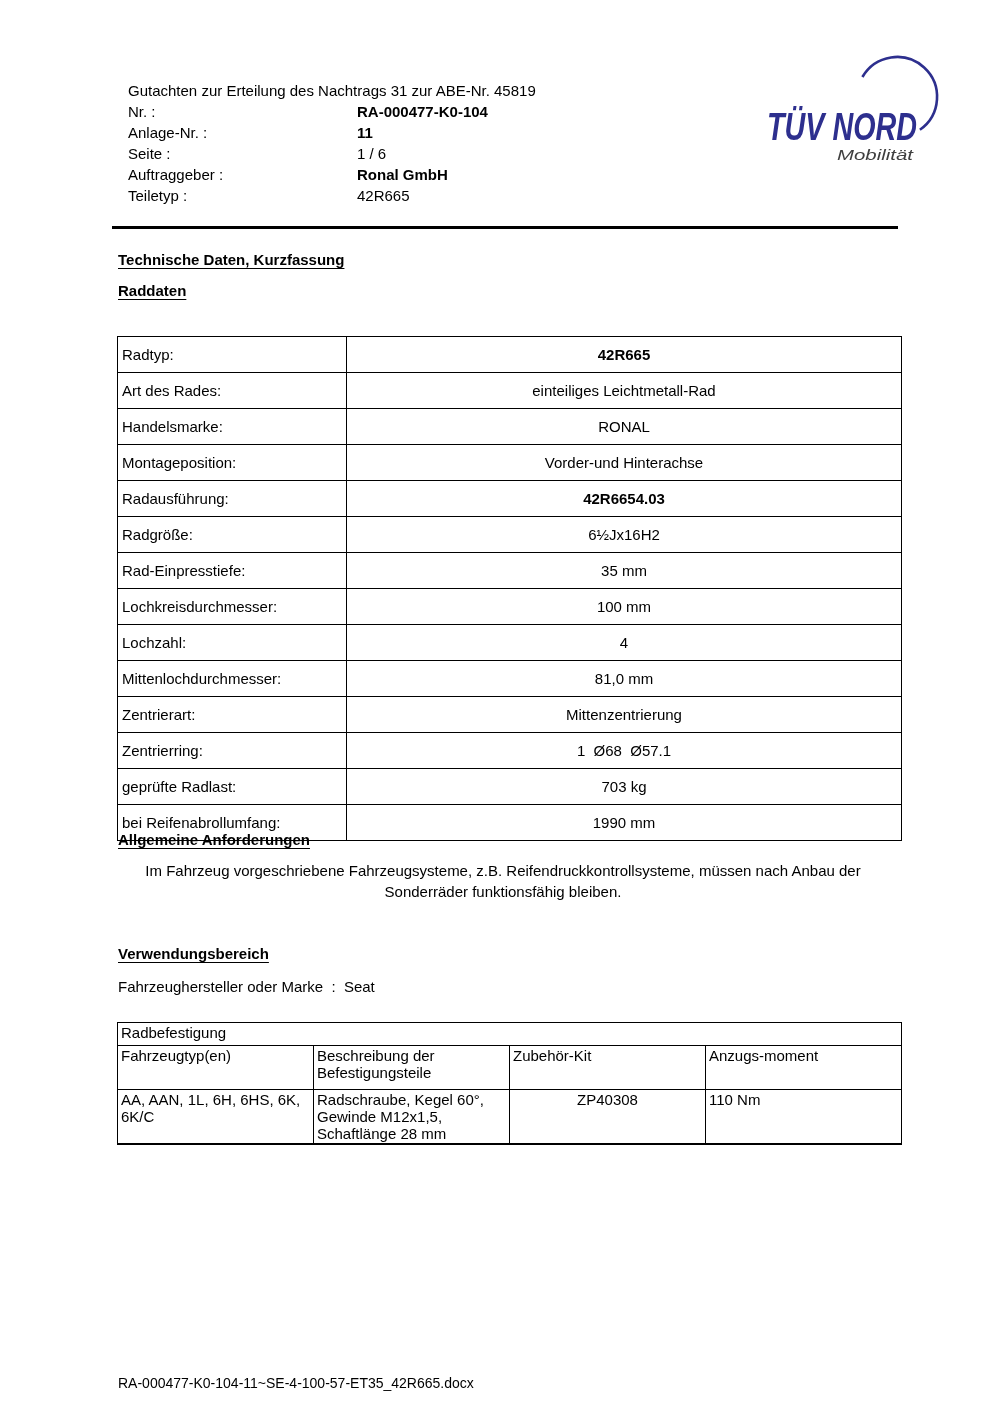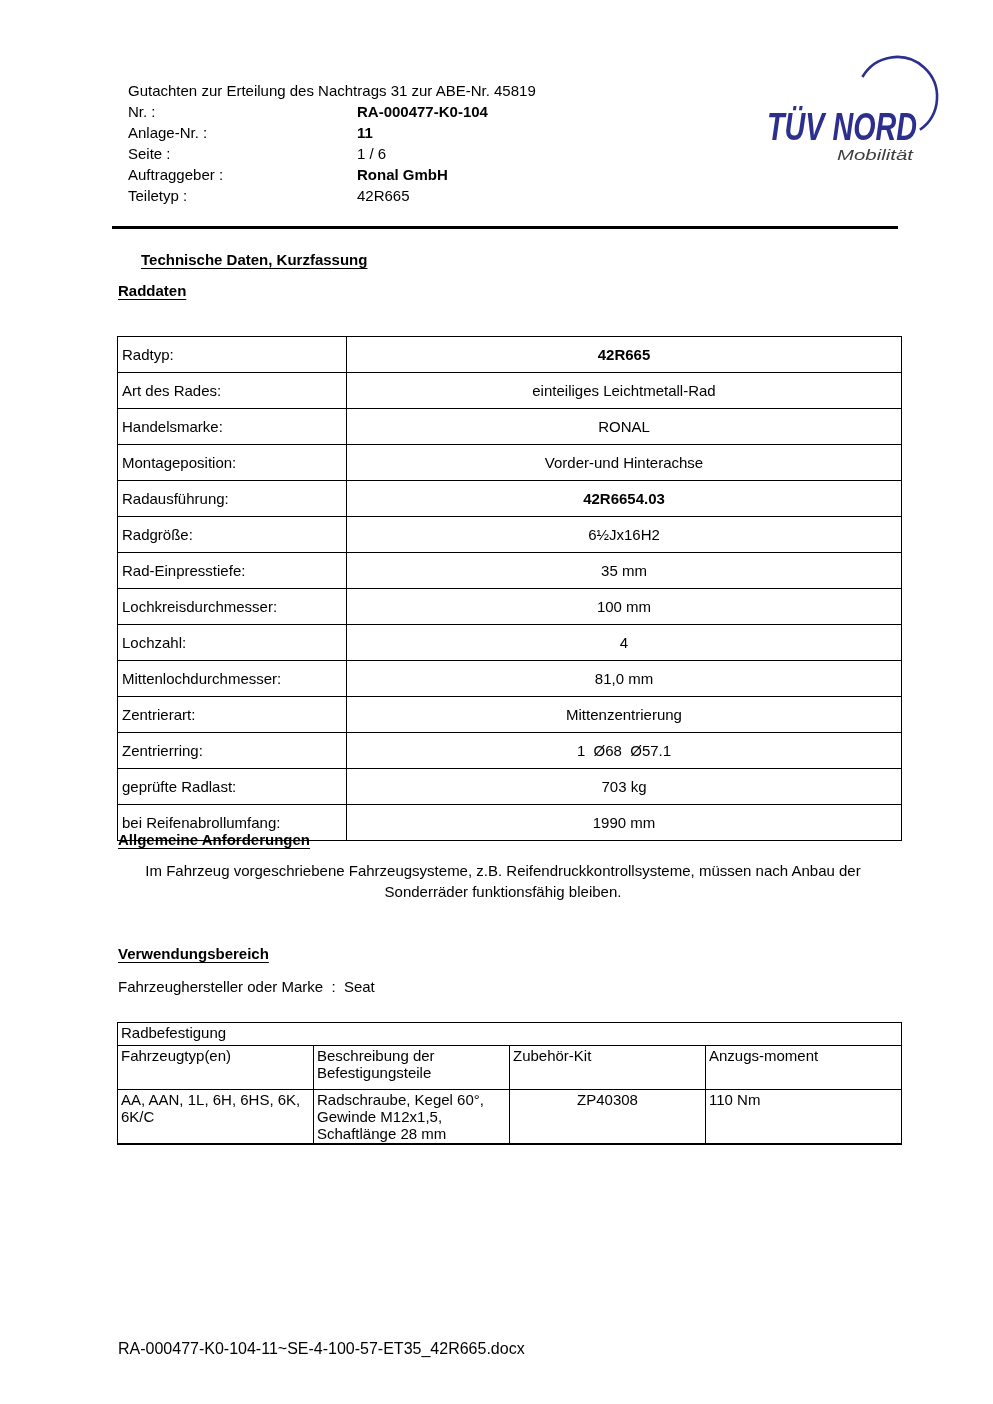--- a/index.html
+++ b/index.html
@@ -20,21 +20,21 @@
   .bold{font-weight:bold;}
 
   
   .logo{left:750px;top:40px;width:243px;height:140px;}
 
   
   .rule{left:112px;top:226px;width:786px;height:3px;background:#000;}
 
   
   .heading{font-weight:bold;text-decoration:underline;text-underline-offset:3px;}
-  .h-tech{left:118px;top:251px;margin-left:23px;}
+  .h-tech{left:118px;top:251px;}
   .h-rad{left:118px;top:282px;}
   .h-allg{left:118px;top:831px;}
   .h-verw{left:118px;top:945px;}
 
   
   .para{left:118px;top:860px;width:770px;line-height:21px;text-align:center;}
   .manuf{left:118px;top:978px;white-space:pre-wrap;}
 
   
   table{border-collapse:collapse;table-layout:fixed;}
@@ -49,21 +49,21 @@
   .t2 .cap{height:20px;}
   .t2 .hrow td{height:41px;}
   .t2 .drow td{height:41px;}
   .t2 .c1{width:266px;}
   .t2 .c2{width:329px;}
   .t2 .c3{width:111px;}
   .t2 .c4{width:79px;}
   .t2 .kitval{text-align:center;}
 
   
-  .footer{left:118px;top:1340px;font-size:16px;}
+  .footer{left:118px;top:1375px;font-size:14px;}
 </style>
 </head>
 <body>
 
 <div class="abs hdr">
   <div>Gutachten zur Erteilung des Nachtrags 31 zur ABE-Nr. 45819</div>
   <div class="frow">
     <span class="flabel">Nr. :</span>
     <span class="bold">RA-000477-K0-104</span>
   </div>

